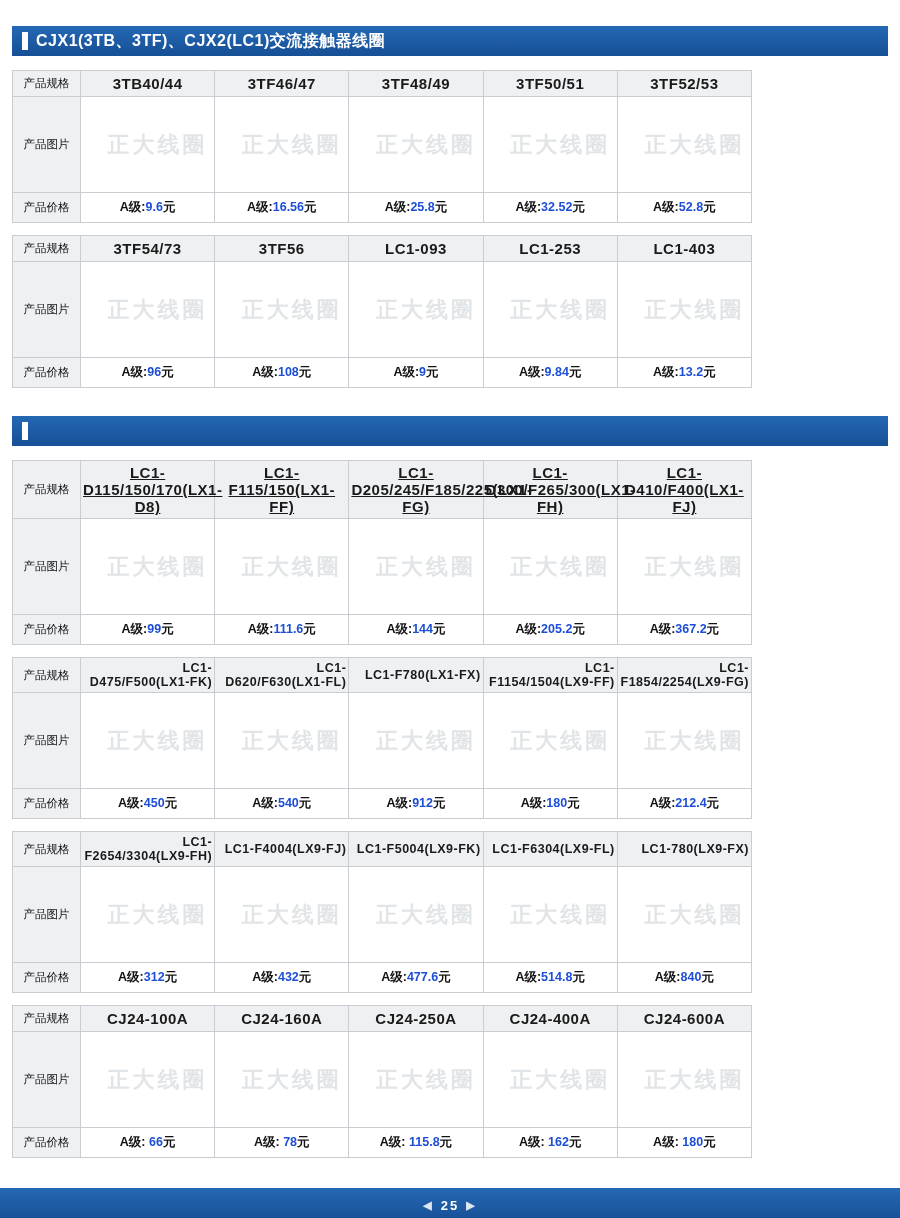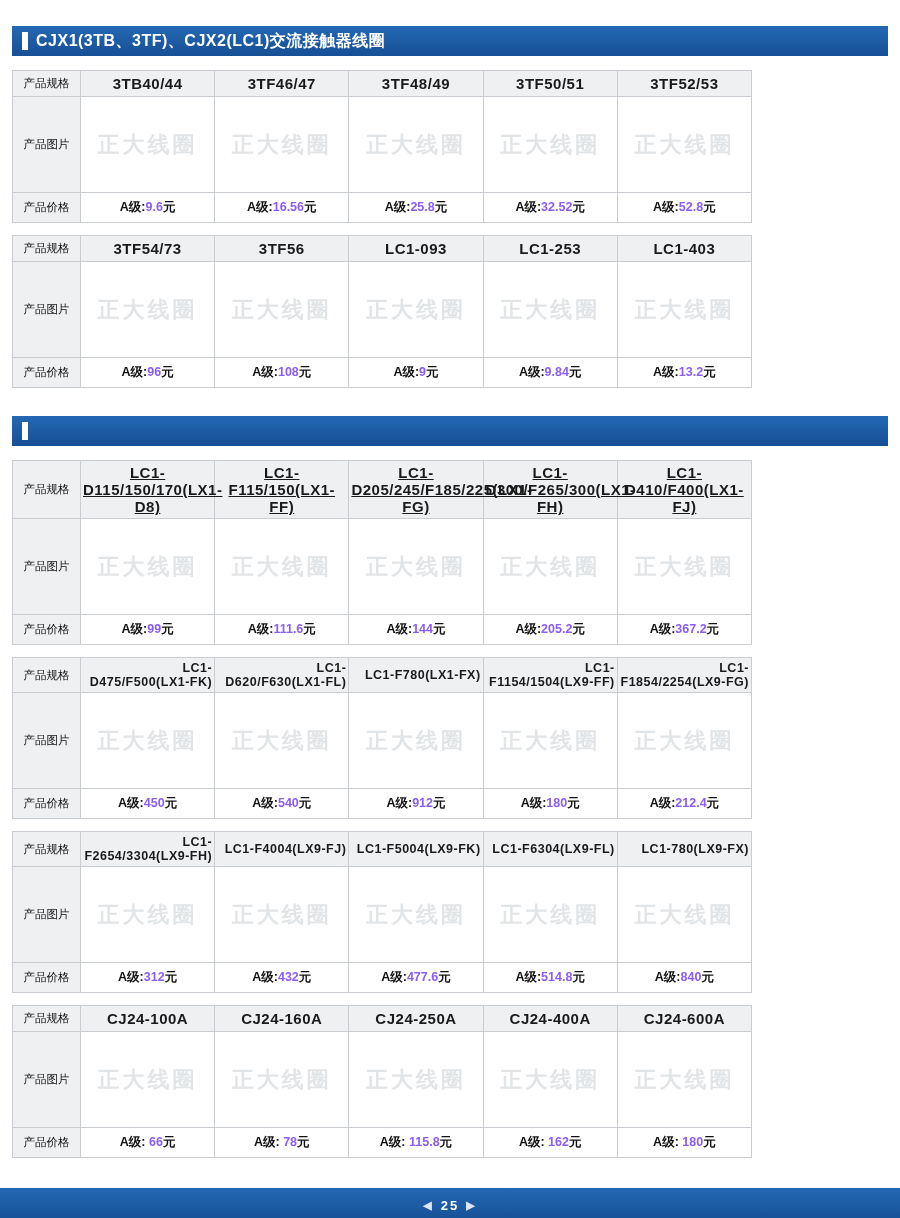--- a/index.html
+++ b/index.html
@@ -82,26 +82,26 @@
     overflow: hidden;
     padding: 0;
   }
   .tbl .pricecell {
     height: 30px;
     font-size: 12.5px;
     font-weight: bold;
     color: #111;
     background: #ffffff;
   }
-  .price-val { color: #8b5cf6; }
+  .price-val { color: #1d4ed8; }
 
   
   .wm {
     position: absolute;
-    left: 0; top: 50%;
+    left: 10px; top: 50%;
     transform: translateY(-50%);
     width: 100%;
     text-align: center;
     font-size: 22px;
     font-weight: bold;
     color: rgba(150,160,170,0.28);
     letter-spacing: 3px;
     pointer-events: none;
     user-select: none;
     z-index: 3;

